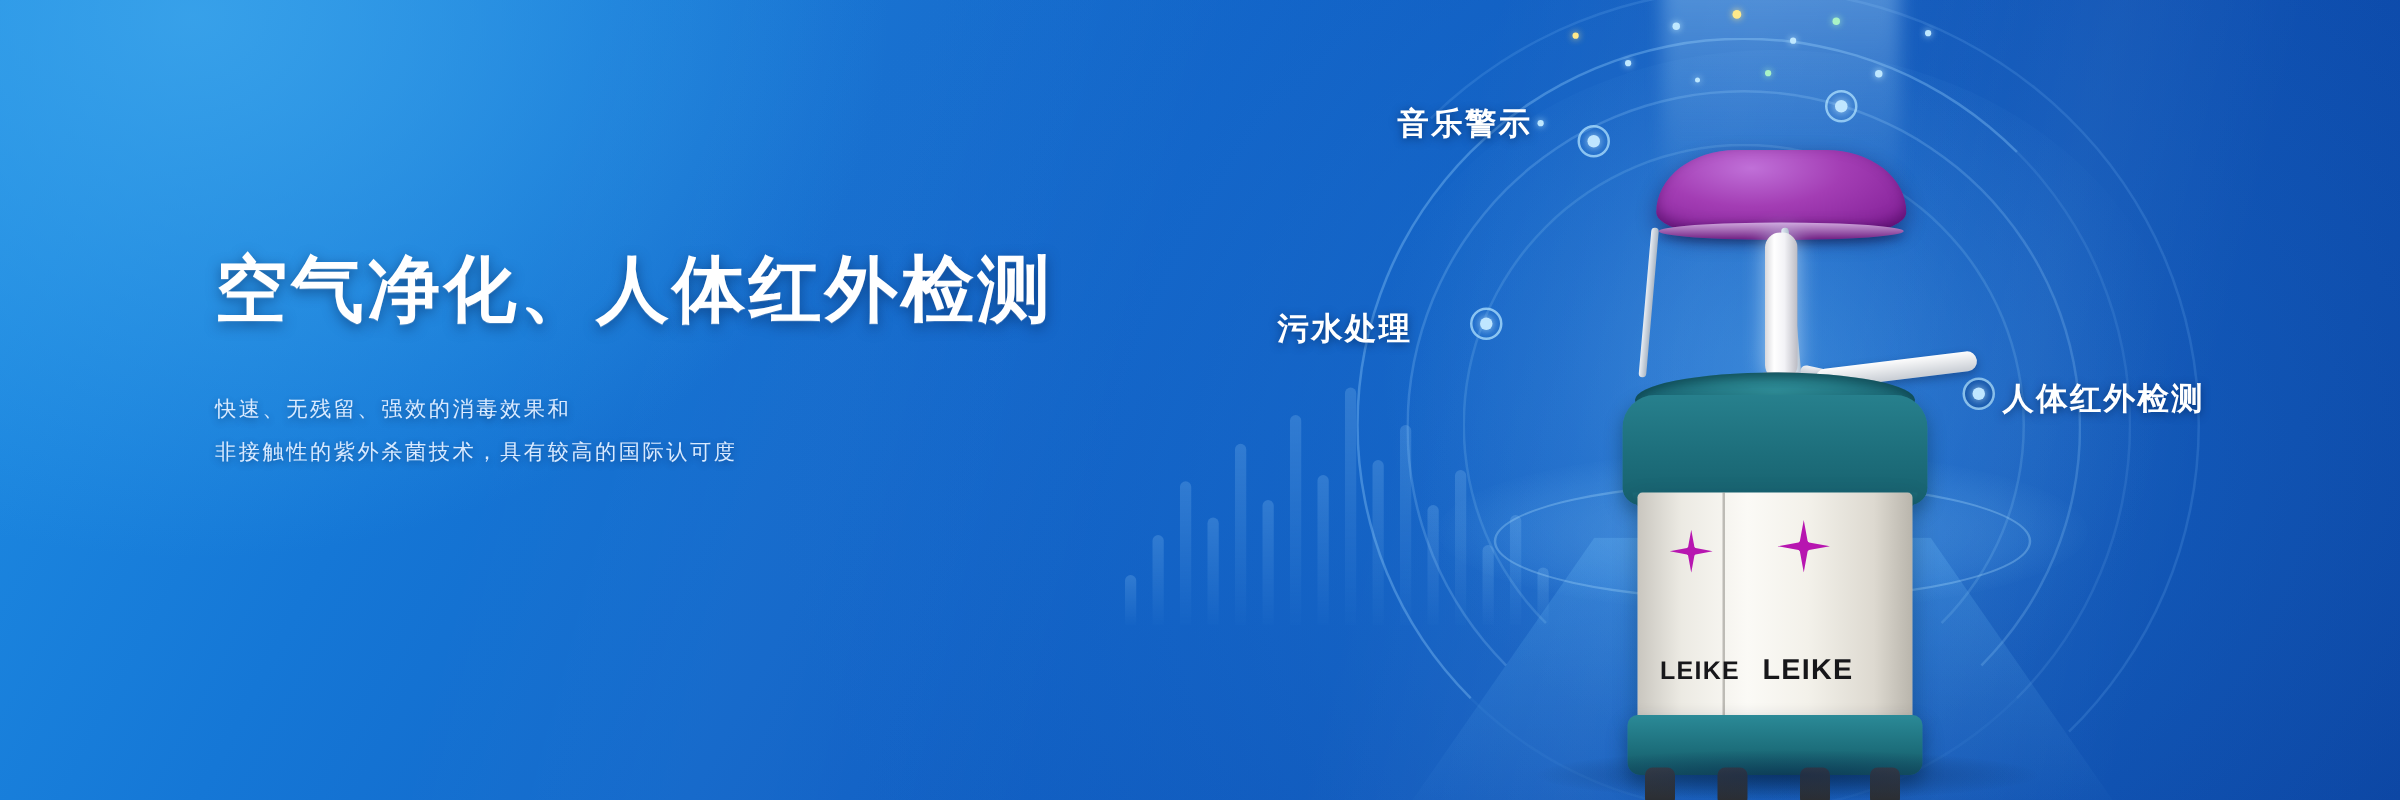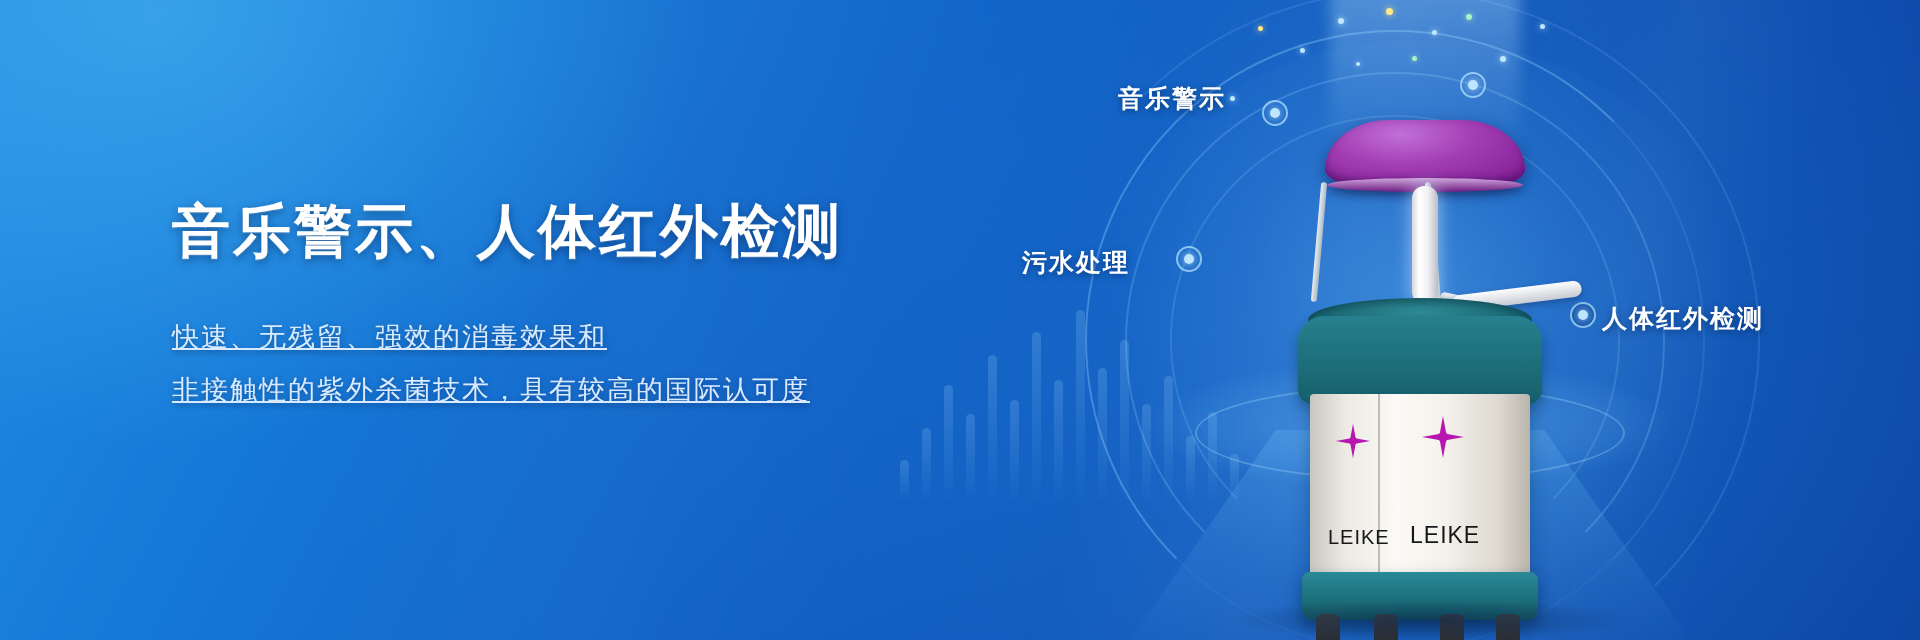--- a/index.html
+++ b/index.html
@@ -98,25 +98,24 @@
   .copy{ position:absolute; left:172px; top:186px; width:760px; }
   .headline{
     font-size:58px; line-height:1.30; color:#ffffff; font-weight:700;
     letter-spacing:3px;
     text-shadow:0 3px 10px rgba(3,35,85,.55), 0 1px 0 rgba(255,255,255,.25);
     white-space:nowrap;
   }
   .headline.l2{ margin-top:8px; }
   .subcopy{ margin-top:42px; }
   .subline{
-    font-size:27px; line-height:1.95; letter-spacing:2px;
+    font-size:17px; line-height:1.95; letter-spacing:2px;
     color:#d9eaff;
     text-shadow:0 2px 6px rgba(3,35,85,.45);
     white-space:nowrap;
-    text-decoration:underline;
   }
 
   
   .feature{
     position:absolute;
     font-size:25px; font-weight:700; letter-spacing:2px;
     color:#ffffff;
     text-shadow:0 2px 7px rgba(3,35,85,.65);
     white-space:nowrap;
   }
@@ -212,21 +211,21 @@
   }
   .logo-star::after{
     width:11px; height:42px; transform:translate(-50%,-50%);
     clip-path:polygon(50% 0, 78% 40%, 100% 50%, 78% 60%, 50% 100%, 22% 60%, 0 50%, 22% 40%);
   }
   .logo-star.s-left{ left:62px; top:300px; transform:scale(.82); }
   .logo-star.s-right{ left:152px; top:296px; }
 
   .wordmark{
     position:absolute; font-family:"Liberation Sans","DejaVu Sans",sans-serif;
-    font-weight:400; color:#17171a; letter-spacing:1px;
+    font-weight:700; color:#17171a; letter-spacing:1px;
   }
   .wordmark.w-left{ left:58px; top:406px; font-size:20px; transform:scaleY(1.02); }
   .wordmark.w-right{ left:140px; top:402px; font-size:23px; }
 
   .base{
     position:absolute; left:32px; top:452px; width:236px; height:48px;
     background:linear-gradient(to bottom,#2b8a97 0%,#1c6d7a 60%,#155765 100%);
     border-radius:8px 8px 10px 10px;
     box-shadow:0 8px 16px rgba(2,30,55,.45);
   }
@@ -298,21 +297,21 @@
     <div class="spark" style="left:1356px;top:62px;width:4px;height:4px;"></div>
     <div class="spark" style="left:1540px;top:24px;width:5px;height:5px;"></div>
 
     <div class="node" style="left:1262px;top:100px;"></div>
     <div class="node" style="left:1460px;top:72px;"></div>
     <div class="node" style="left:1176px;top:246px;"></div>
     <div class="node solid" style="left:1570px;top:302px;"></div>
   </div>
 
   <div class="copy">
-    <div class="headline l2">音乐警示、人体红外检测</div>
+    <div class="headline l2">空气净化、人体红外检测</div>
     <div class="subcopy">
       <div class="subline">快速、无残留、强效的消毒效果和</div>
       <div class="subline">非接触性的紫外杀菌技术，具有较高的国际认可度</div>
     </div>
   </div>
 
   <div class="feature" style="left:1118px;top:82px;">音乐警示</div>
   <div class="feature" style="left:1022px;top:246px;">污水处理</div>
   <div class="feature" style="left:1602px;top:302px;">人体红外检测</div>
 

